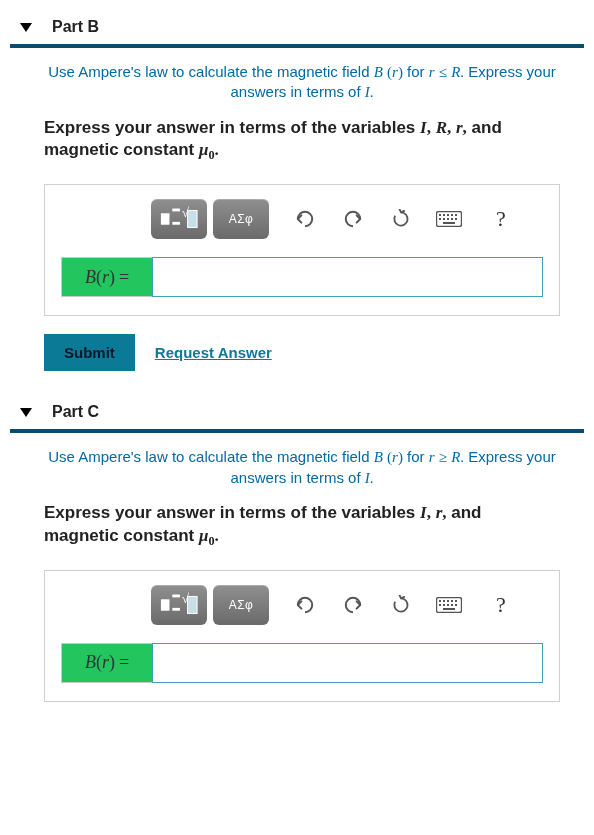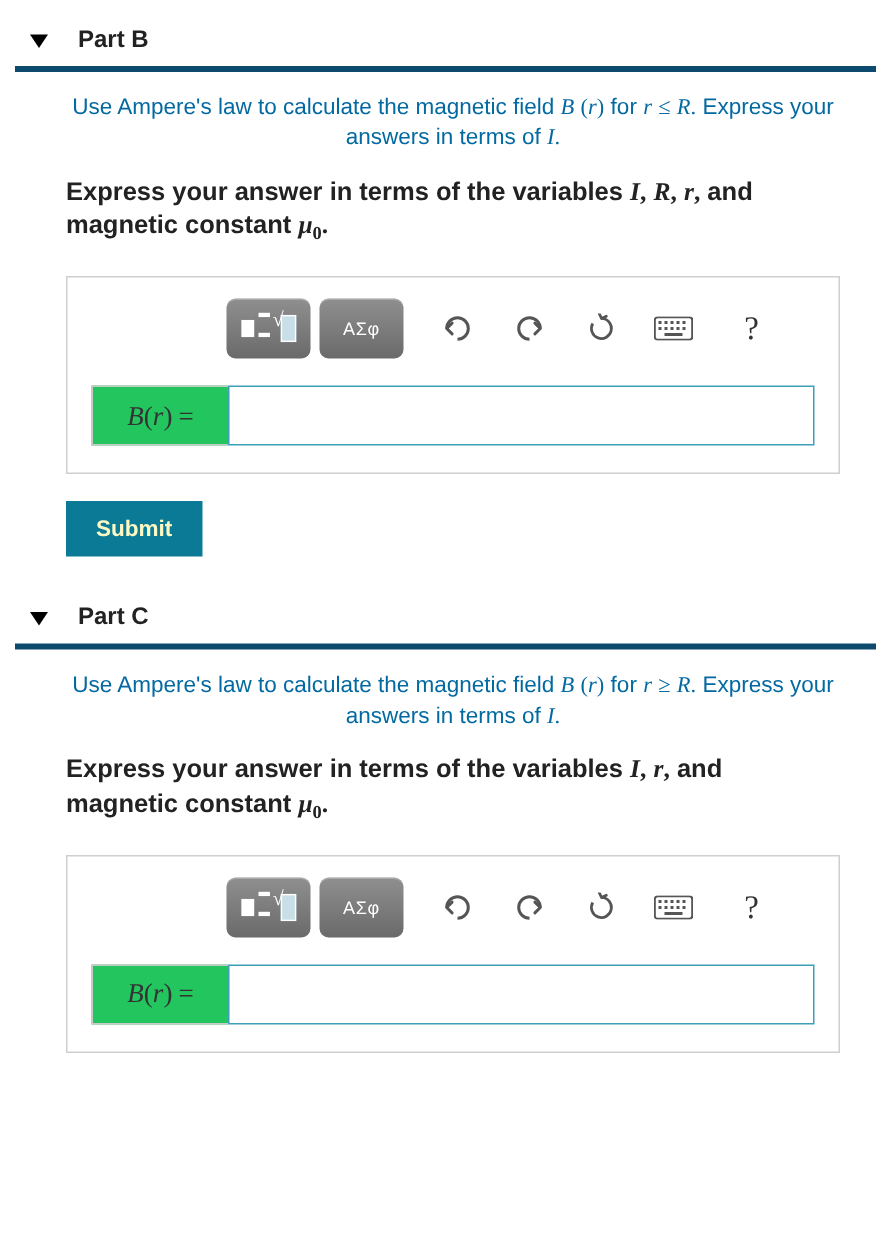--- a/index.html
+++ b/index.html
@@ -133,21 +133,21 @@
     background:#fff;
   }
 
   .submit-row {
     display: flex;
     align-items: center;
     gap: 20px;
   }
   .submit-btn {
     background: #0a7a96;
-    color: #fef9c3;
+    color: #0f172a;
     border: none;
     padding: 10px 20px;
     font-size: 15px;
     font-weight: bold;
     cursor: pointer;
   }
   .request-link {
     color: #0a7a96;
     font-weight: bold;
     font-size: 15px;
@@ -223,20 +223,21 @@
     <div class="tb-icon help">?</div>
   </div>
         <div class="input-row">
           <div class="lhs">B<span class="mathrm">(</span>r<span class="mathrm">)</span><span class="eq"> =</span></div>
           <input class="answer-input" type="text" value="" style="">
         </div>
       </div>
 
     <div class="submit-row">
       <button class="submit-btn">Submit</button>
+      <a class="request-link">Request Answer</a>
     </div>
     </div>
   </div>
   <div class="part">
     <div class="part-header">
       <div class="tri"></div>
       <div class="part-title">Part C</div>
     </div>
     <div class="part-body">
       <div class="prompt1">Use Ampere's law to calculate the magnetic field <span class="mathit">B</span> <span class="mathrm">(</span><span class="mathit">r</span><span class="mathrm">)</span> for <span class="mathit">r</span> <span class="mathrm">≥</span> <span class="mathit">R</span><span class="mathrm">.</span> Express your answers in terms of <span class="mathit">I</span><span class="mathrm">.</span></div>

